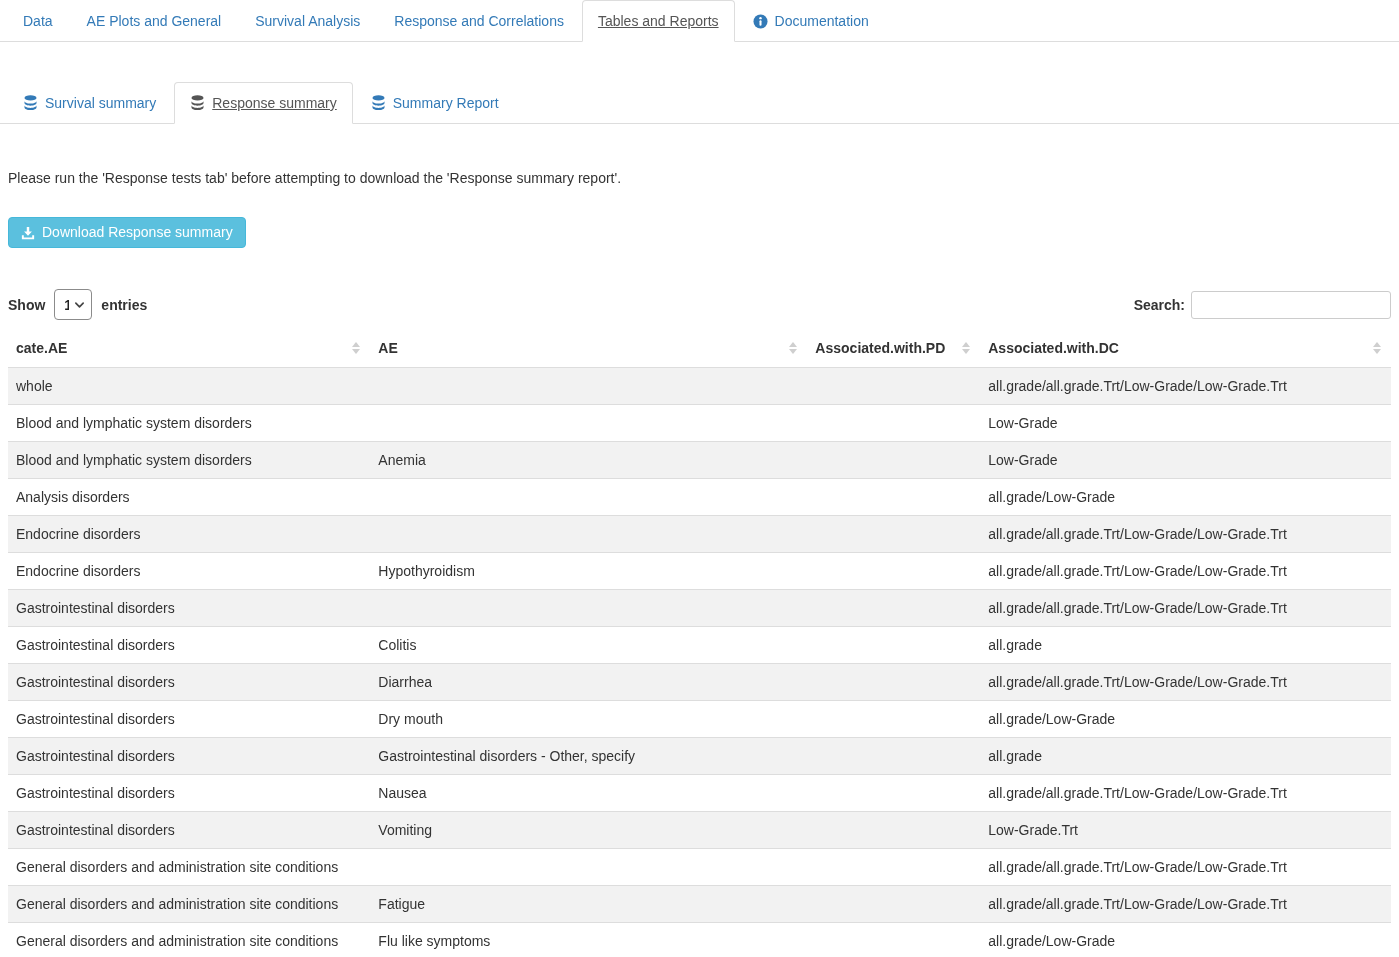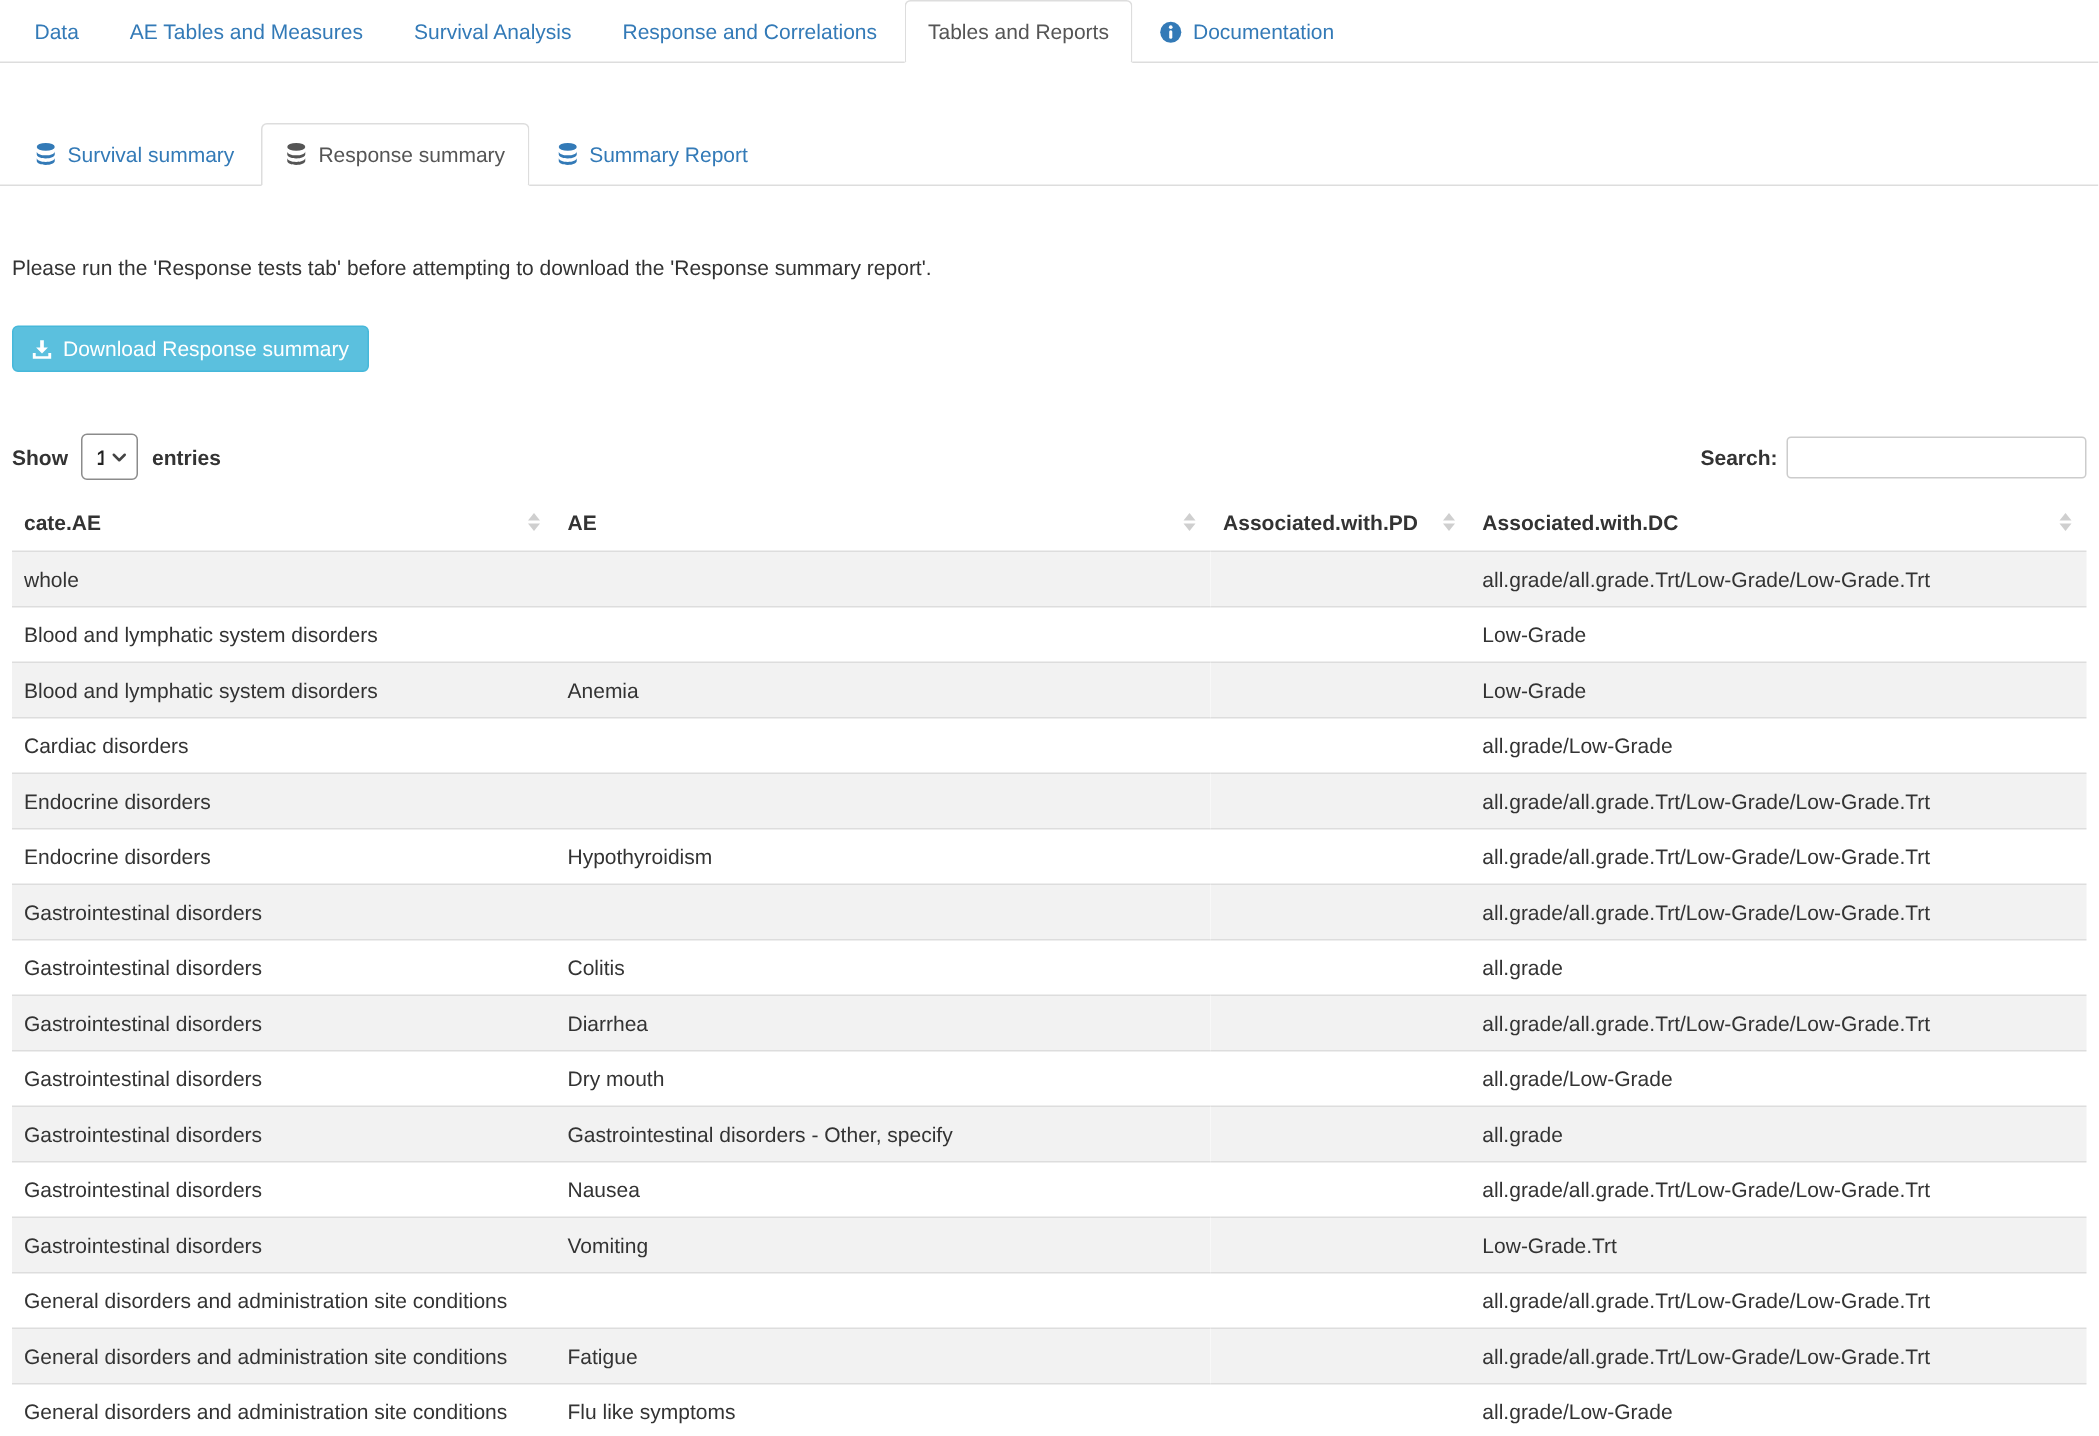--- a/index.html
+++ b/index.html
@@ -28,20 +28,21 @@
     padding:10px 15px;line-height:20px;
     color:var(--accent);text-decoration:none;cursor:pointer;
     border:1px solid transparent;border-radius:4px 4px 0 0;
     white-space:nowrap;
     text-align:right;
   }
   .nav-tabs li.active a{
     color:var(--active-tab-text);background:#fff;
     border-color:var(--border) var(--border) transparent var(--border);
     cursor:default;
+    text-decoration:underline;
   }
   .sub-tabs{margin-top:40px;}
   .icon{display:inline-flex;align-items:center;flex:none;}
   
   .page{padding:0 8px;}
   .instruction{margin:44px 0 0 0;}
   .btn-download{
     margin-top:29px;
     display:inline-flex;align-items:center;gap:7px;
     background:var(--button-bg);border:1px solid var(--button-border);
@@ -101,21 +102,21 @@
 
 <nav class="nav-tabs">
   <ul>
     <li>
         <a>
           <span>Data</span>
         </a>
       </li>
     <li>
         <a>
-          <span>AE Tables and Measures</span>
+          <span>AE Plots and General</span>
         </a>
       </li>
     <li>
         <a>
           <span>Survival Analysis</span>
         </a>
       </li>
     <li>
         <a>
           <span>Response and Correlations</span>
@@ -268,21 +269,21 @@
     <td></td>
     <td>Low-Grade</td>
   </tr>
         <tr>
     <td>Blood and lymphatic system disorders</td>
     <td>Anemia</td>
     <td></td>
     <td>Low-Grade</td>
   </tr>
         <tr>
-    <td>Cardiac disorders</td>
+    <td>Analysis disorders</td>
     <td></td>
     <td></td>
     <td>all.grade/Low-Grade</td>
   </tr>
         <tr>
     <td>Endocrine disorders</td>
     <td></td>
     <td></td>
     <td>all.grade/all.grade.Trt/Low-Grade/Low-Grade.Trt</td>
   </tr>

